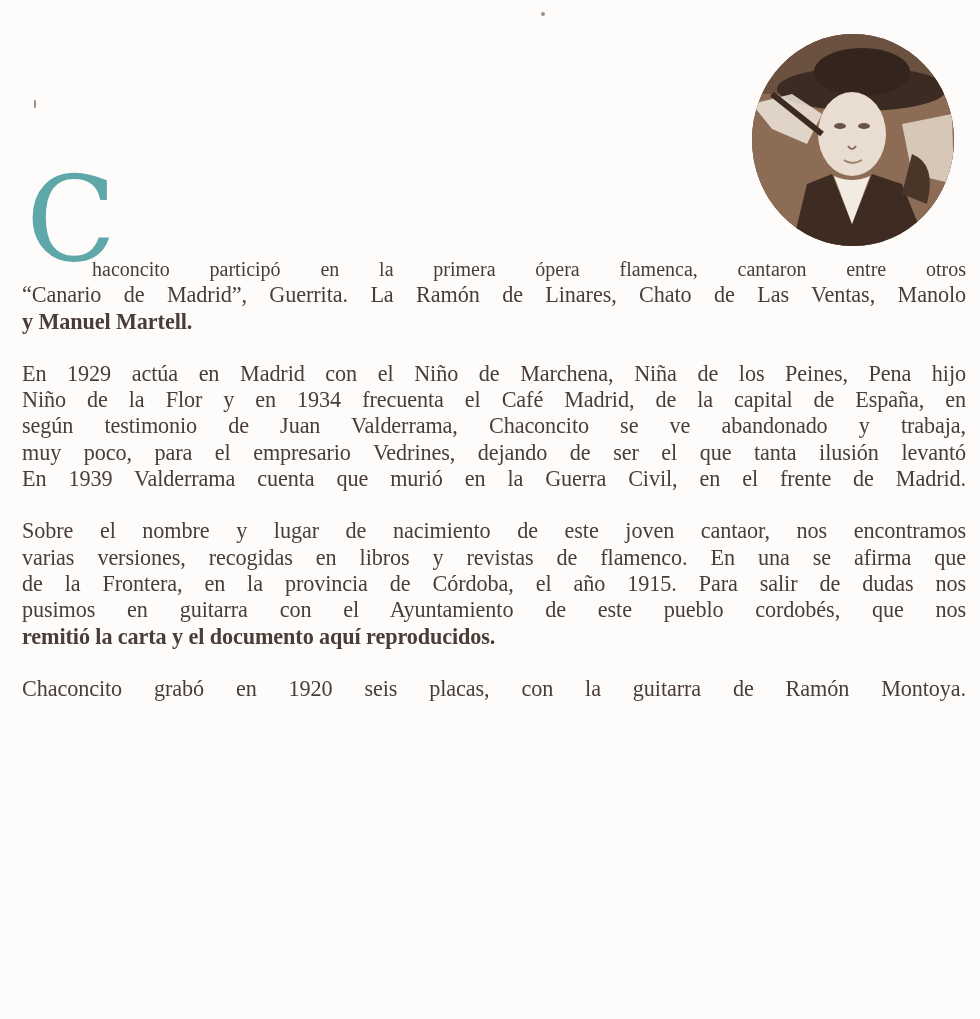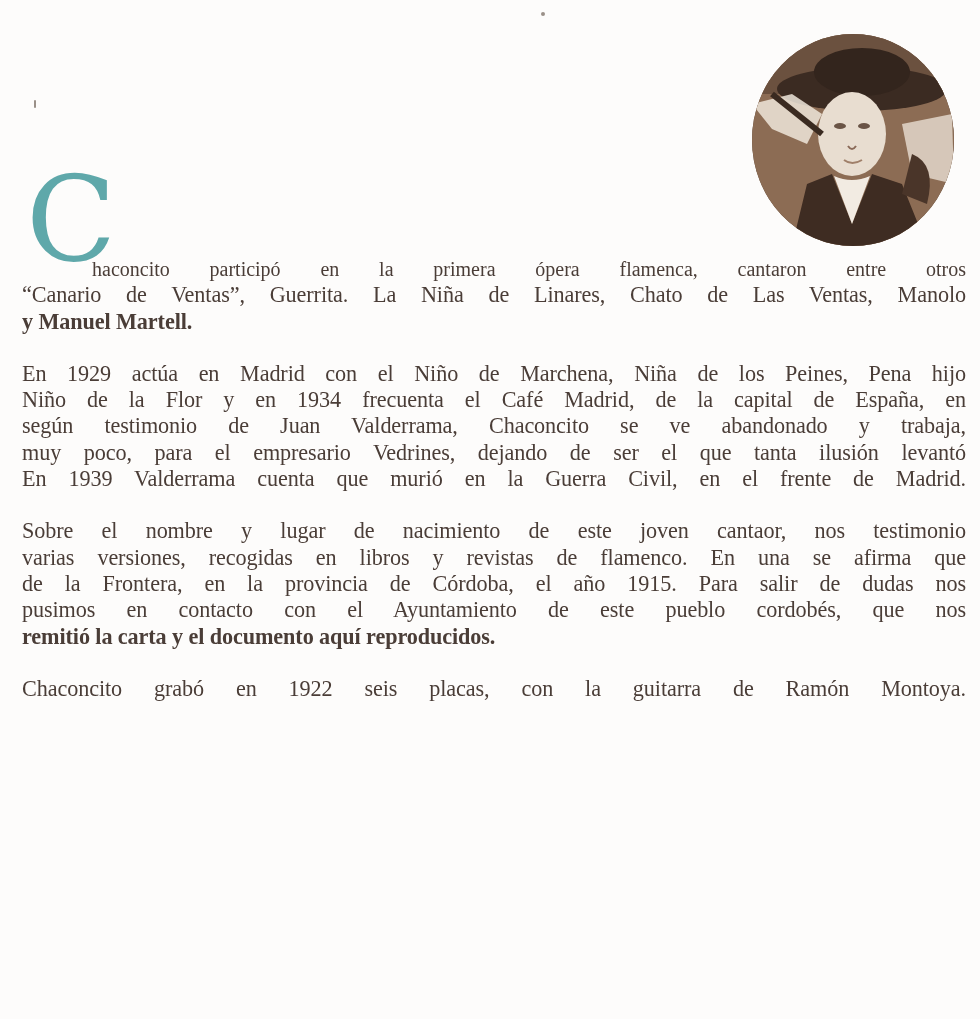--- a/index.html
+++ b/index.html
@@ -111,38 +111,38 @@
 
   <div class="dropcap-wrap">
     <span class="dropcap">C</span>
   </div>
 
   <div class="first-line">haconcito participó en la primera ópera flamenca, cantaron entre otros</div>
 
   <div class="article">
     <div class="para">
       <span class="line" style="visibility:hidden">&nbsp;</span>
-      <span class="line">“Canario de Ventas”, Guerrita. La Niña de Linares, Chato de Las Ventas, Manolo</span>
+      <span class="line">“Canario de Madrid”, Guerrita. La Ramón de Linares, Chato de Las Ventas, Manolo</span>
       <span class="line last">y Manuel Martell.</span>
     </div>
     <div class="gap"></div>
     <div class="para">
       <span class="line">En 1929 actúa en Madrid con el Niño de Marchena, Niña de los Peines, Pena hijo</span>
       <span class="line">Niño de la Flor y en 1934 frecuenta el Café Madrid, de la capital de España, en</span>
       <span class="line">según testimonio de Juan Valderrama, Chaconcito se ve abandonado y trabaja,</span>
       <span class="line">muy poco, para el empresario Vedrines, dejando de ser el que tanta ilusión levantó</span>
       <span class="line">En 1939 Valderrama cuenta que murió en la Guerra Civil, en el frente de Madrid.</span>
     </div>
     <div class="gap"></div>
     <div class="para">
-      <span class="line">Sobre el nombre y lugar de nacimiento de este joven cantaor, nos testimonio</span>
+      <span class="line">Sobre el nombre y lugar de nacimiento de este joven cantaor, nos encontramos</span>
       <span class="line">varias versiones, recogidas en libros y revistas de flamenco. En una se afirma que</span>
       <span class="line">de la Frontera, en la provincia de Córdoba, el año 1915. Para salir de dudas nos</span>
-      <span class="line">pusimos en contacto con el Ayuntamiento de este pueblo cordobés, que nos</span>
+      <span class="line">pusimos en guitarra con el Ayuntamiento de este pueblo cordobés, que nos</span>
       <span class="line last">remitió  la carta y el documento aquí reproducidos.</span>
     </div>
     <div class="gap"></div>
     <div class="para">
-      <span class="line">Chaconcito grabó en 1922 seis placas, con la guitarra de Ramón Montoya.</span>
+      <span class="line">Chaconcito grabó en 1920 seis placas, con la guitarra de Ramón Montoya.</span>
     </div>
   </div>
 
 </div>
 
 </body></html>

